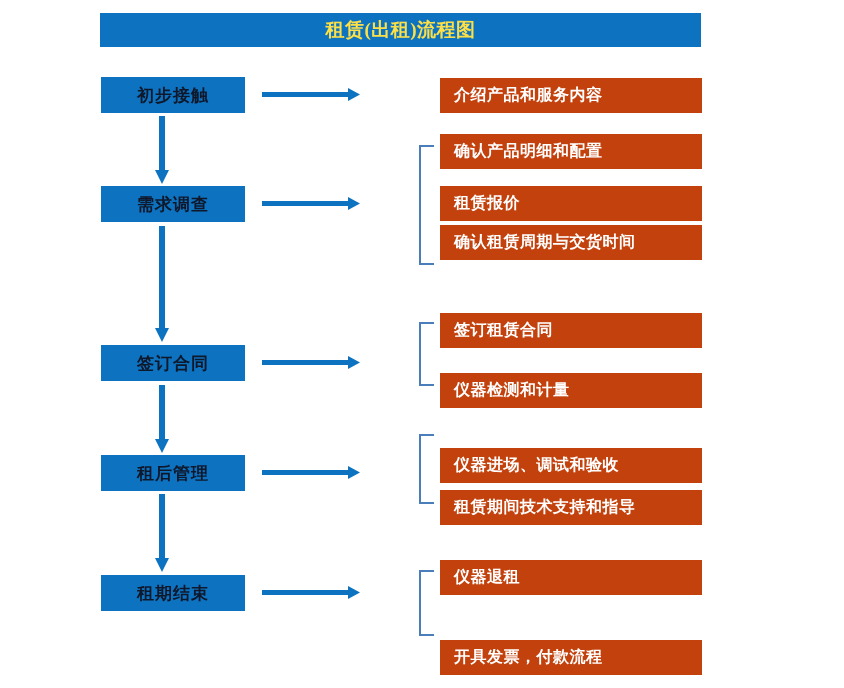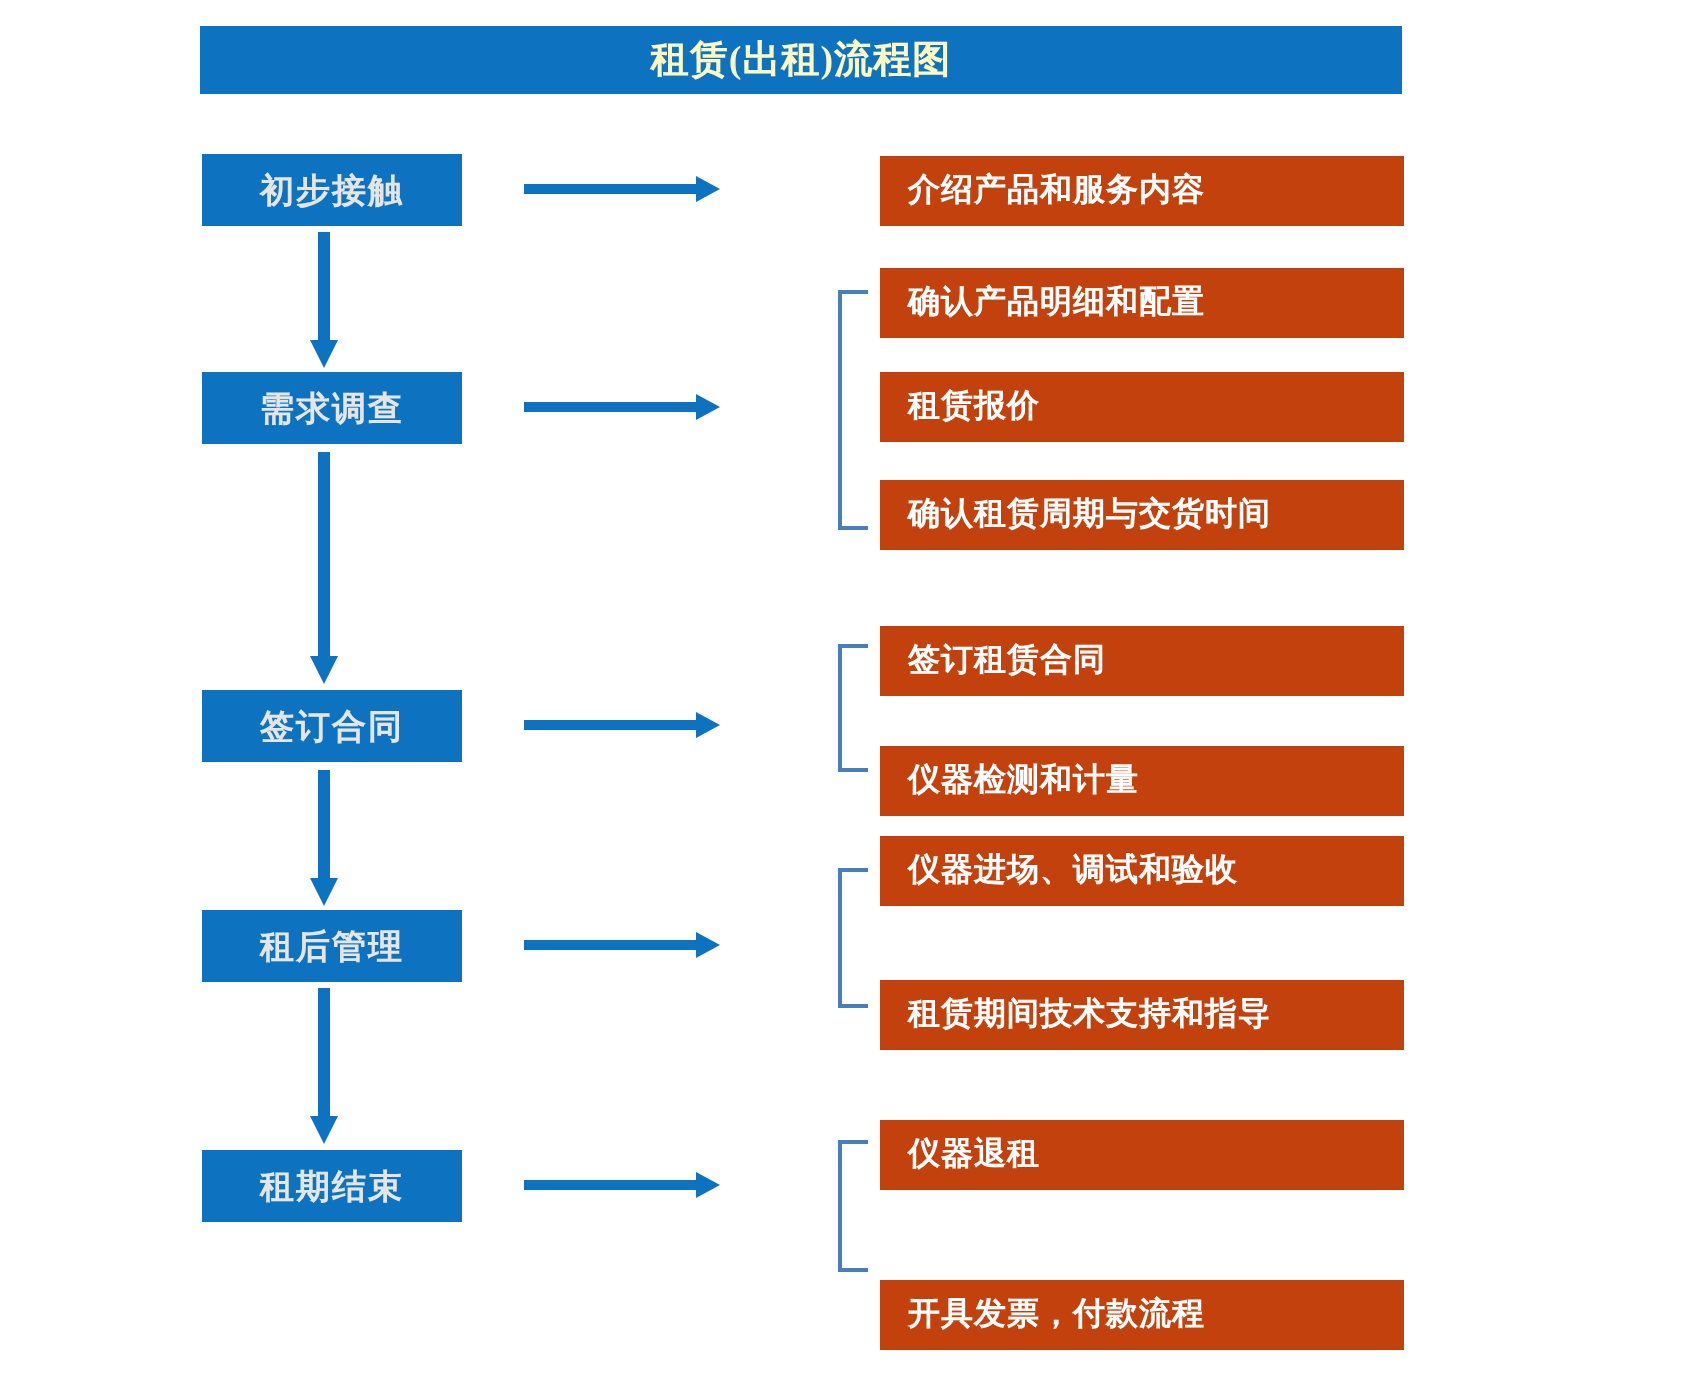--- a/index.html
+++ b/index.html
@@ -17,34 +17,34 @@
     background: #ffffff;
     overflow: hidden;
   }
   .banner {
     position: absolute;
     left: 100px;
     top: 13px;
     width: 601px;
     height: 34px;
     background: #0D73C0;
-    color: #fef9c3;
+    color: #fde047;
     font-size: 19px;
     font-weight: bold;
     display: flex;
     align-items: center;
     justify-content: center;
     letter-spacing: 0.5px;
   }
   .stage-box {
     position: absolute;
-    width: 130px;
+    width: 144px;
     height: 36px;
     background: #0D73C0;
-    color: #e5e5e5;
+    color: #0f172a;
     font-size: 17px;
     font-weight: bold;
     display: flex;
     align-items: center;
     justify-content: center;
     letter-spacing: 1px;
   }
   .detail-box {
     position: absolute;
     left: 440px;
@@ -182,30 +182,30 @@
 
   <div class="detail-box" style="top:78px;">
     <span>介绍产品和服务内容</span>
   </div>
   <div class="detail-box" style="top:134px;">
     <span>确认产品明细和配置</span>
   </div>
   <div class="detail-box" style="top:186px;">
     <span>租赁报价</span>
   </div>
-  <div class="detail-box" style="top:240px;">
+  <div class="detail-box" style="top:225px;">
     <span>确认租赁周期与交货时间</span>
   </div>
   <div class="detail-box" style="top:313px;">
     <span>签订租赁合同</span>
   </div>
   <div class="detail-box" style="top:373px;">
     <span>仪器检测和计量</span>
   </div>
-  <div class="detail-box" style="top:418px;">
+  <div class="detail-box" style="top:448px;">
     <span>仪器进场、调试和验收</span>
   </div>
   <div class="detail-box" style="top:490px;">
     <span>租赁期间技术支持和指导</span>
   </div>
   <div class="detail-box" style="top:560px;">
     <span>仪器退租</span>
   </div>
   <div class="detail-box" style="top:640px;">
     <span>开具发票，付款流程</span>

